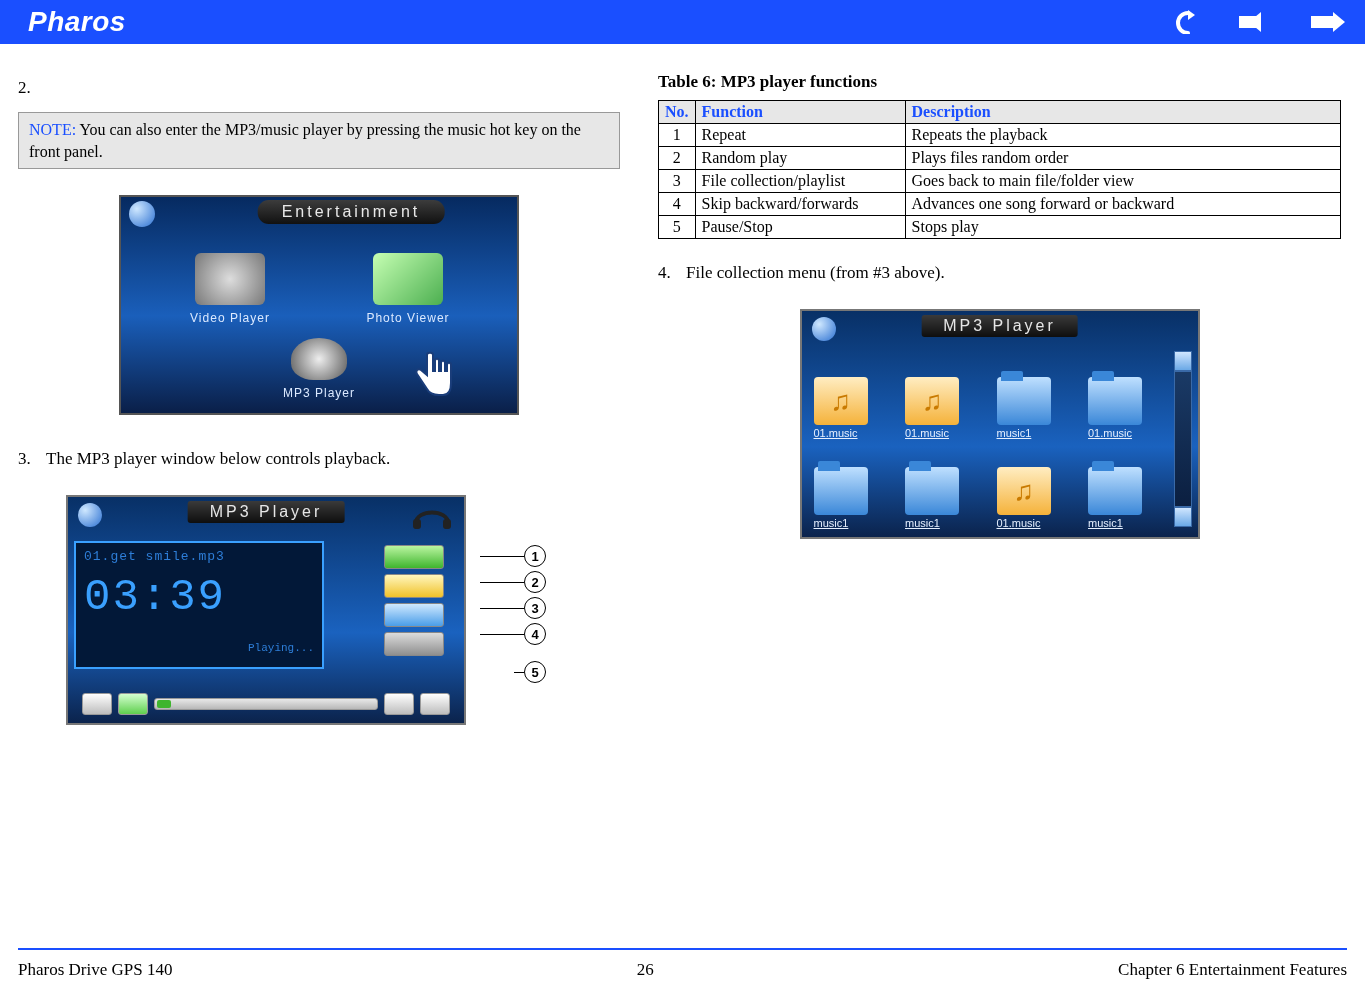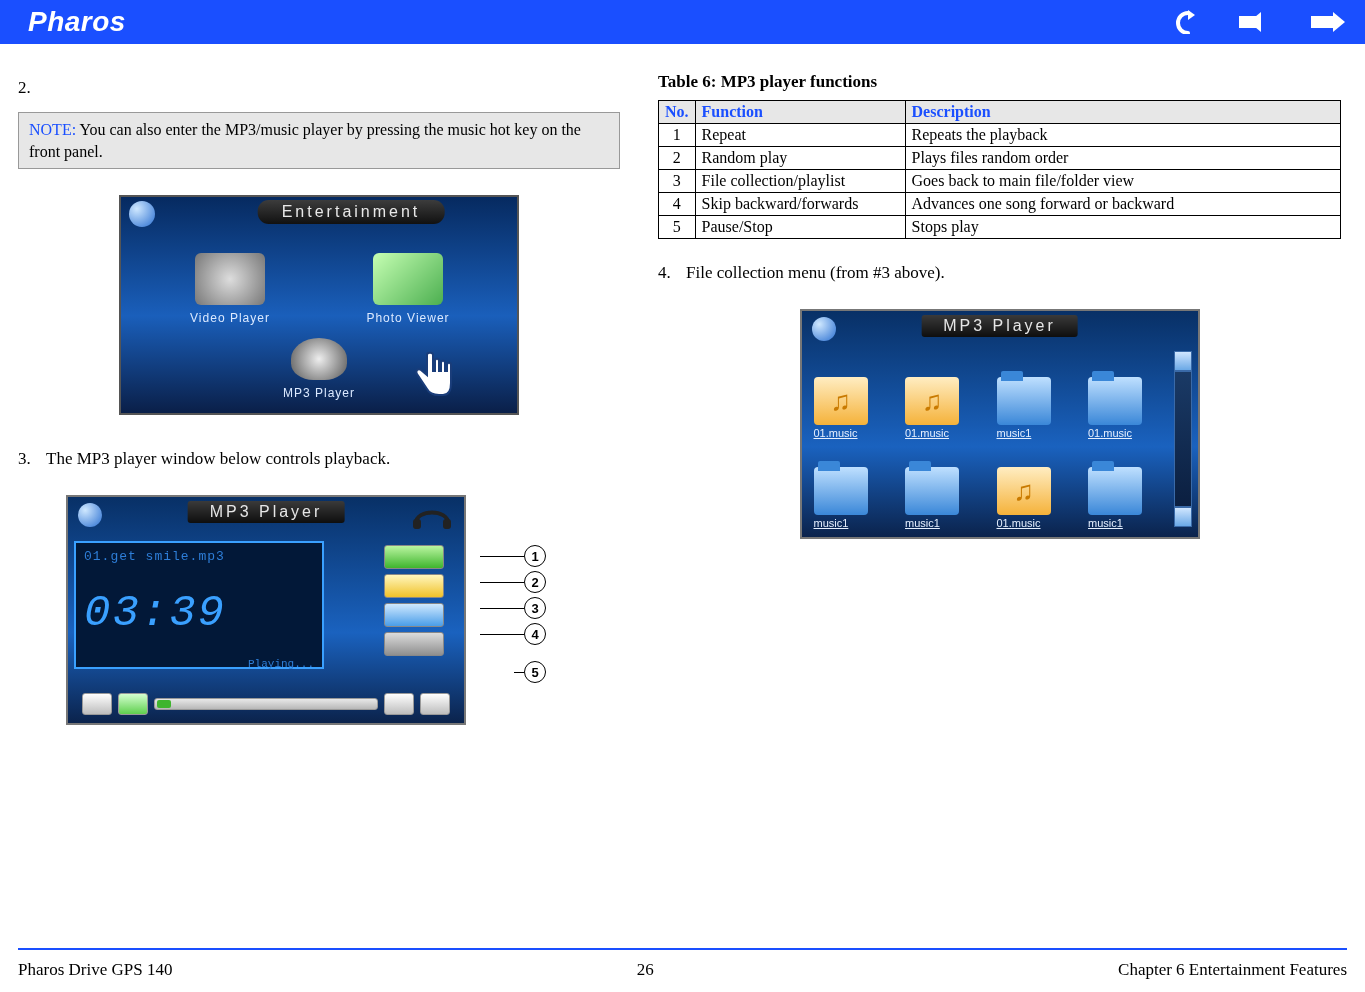--- a/index.html
+++ b/index.html
@@ -26,21 +26,21 @@
   .ent-item.full { width: 100%; }
   .ent-icon { width: 70px; height: 52px; background: rgba(255,255,255,0.9); border-radius: 6px; }
   .hand-cursor { position: absolute; right: 62px; bottom: 10px; }
   .mp3-player { display: inline-block; position: relative; }
   .mp3-box { width: 400px; height: 230px; border: 2px solid #777; background: linear-gradient(180deg,#083066,#1a62bf 60%,#0b234c); position: relative; }
   .mp3-title { position: absolute; top: 4px; left: 50%; transform: translateX(-50%); background: linear-gradient(180deg,#3a3a3a,#0e0e0e); color: #e6e6e6; font-family: Arial, sans-serif; font-size: 16px; letter-spacing: 3px; padding: 2px 22px; border-radius: 3px; }
   .mp3-home { position: absolute; top: 6px; left: 10px; width: 24px; height: 24px; border-radius: 50%; background: radial-gradient(circle at 30% 30%,#cfe8ff,#2a6fd1); }
   .mp3-headphone { position: absolute; top: 4px; right: 10px; width: 44px; height: 28px; }
   .mp3-screen { position: absolute; top: 44px; left: 6px; width: 250px; height: 128px; border: 2px solid #3aa0ff; background: #021838; padding: 6px 8px; color: #3aa0ff; font-family: "Courier New", monospace; }
   .mp3-track { color: #2e7ed8; font-size: 13px; letter-spacing: 1px; }
-  .mp3-time { font-size: 44px; letter-spacing: 2px; margin-top: 24px; font-style: italic; }
+  .mp3-time { font-size: 44px; letter-spacing: 2px; margin-top: 8px; }
   .mp3-status { color: #2e7ed8; font-size: 11px; text-align: right; margin-top: 20px; }
   .mp3-buttons { position: absolute; top: 48px; right: 20px; display: flex; flex-direction: column; gap: 5px; }
   .mp3-btn { width: 60px; height: 24px; border: 1px solid #888; border-radius: 3px; }
   .btn1 { background: linear-gradient(180deg,#baf5a0,#3fb52e); }
   .btn2 { background: linear-gradient(180deg,#fff6bd,#f0c22a); }
   .btn3 { background: linear-gradient(180deg,#cfe9ff,#4a9de8); }
   .btn4 { background: linear-gradient(180deg,#dcdcdc,#8f8f8f); }
   .mp3-bottom { position: absolute; bottom: 8px; left: 14px; right: 14px; display: flex; align-items: center; gap: 6px; }
   .bot-btn { height: 22px; border: 1px solid #999; background: linear-gradient(180deg,#fefefe,#bdbdbd); border-radius: 3px; }
   .bot-btn.sm { width: 30px; }

